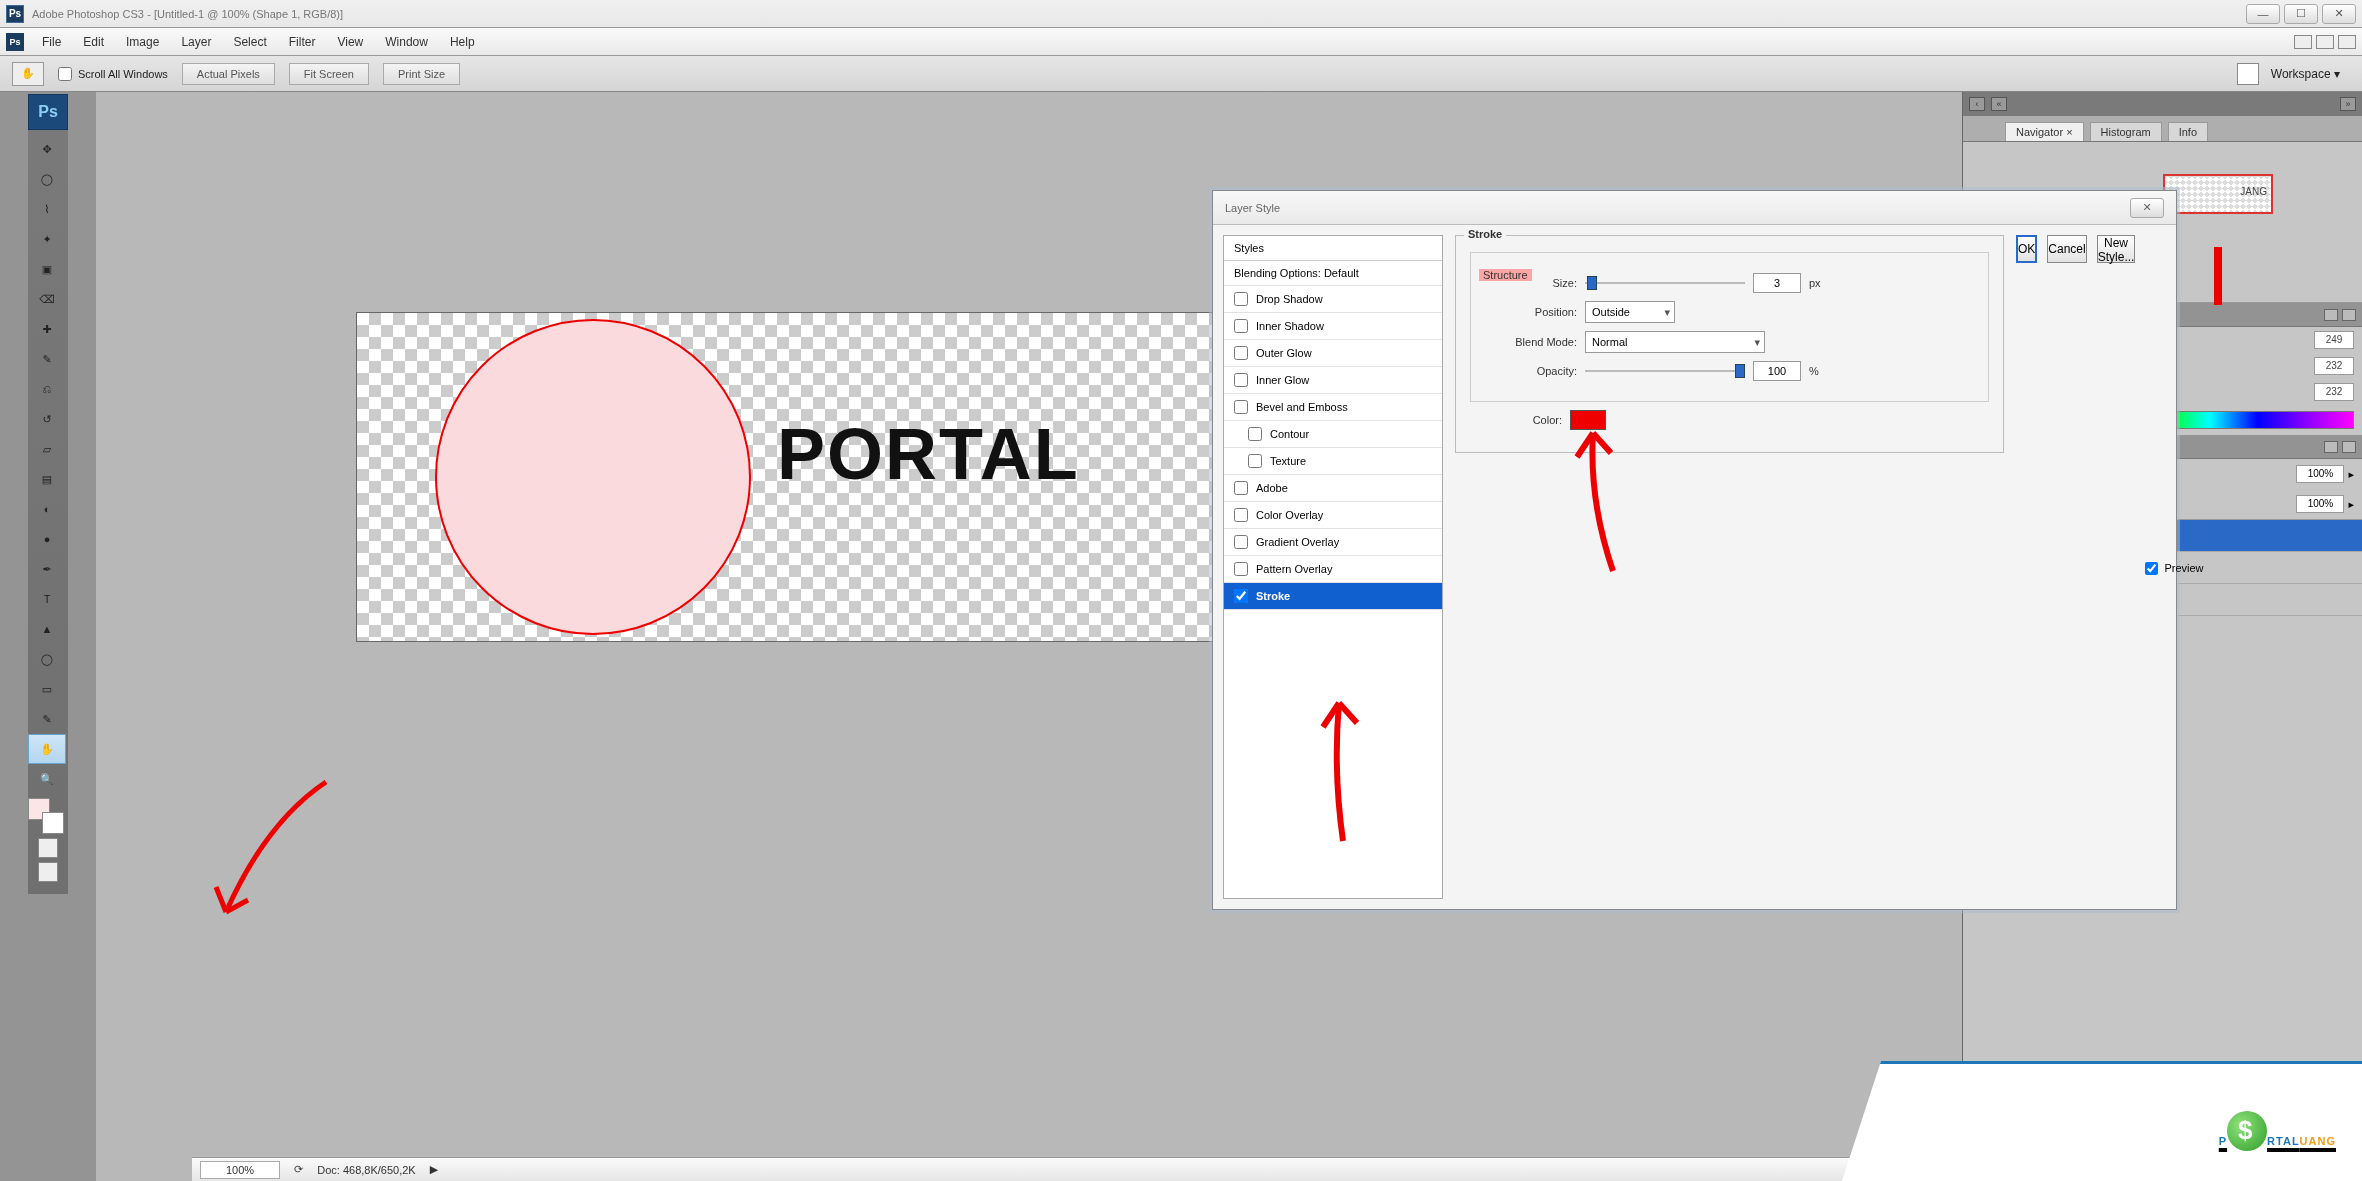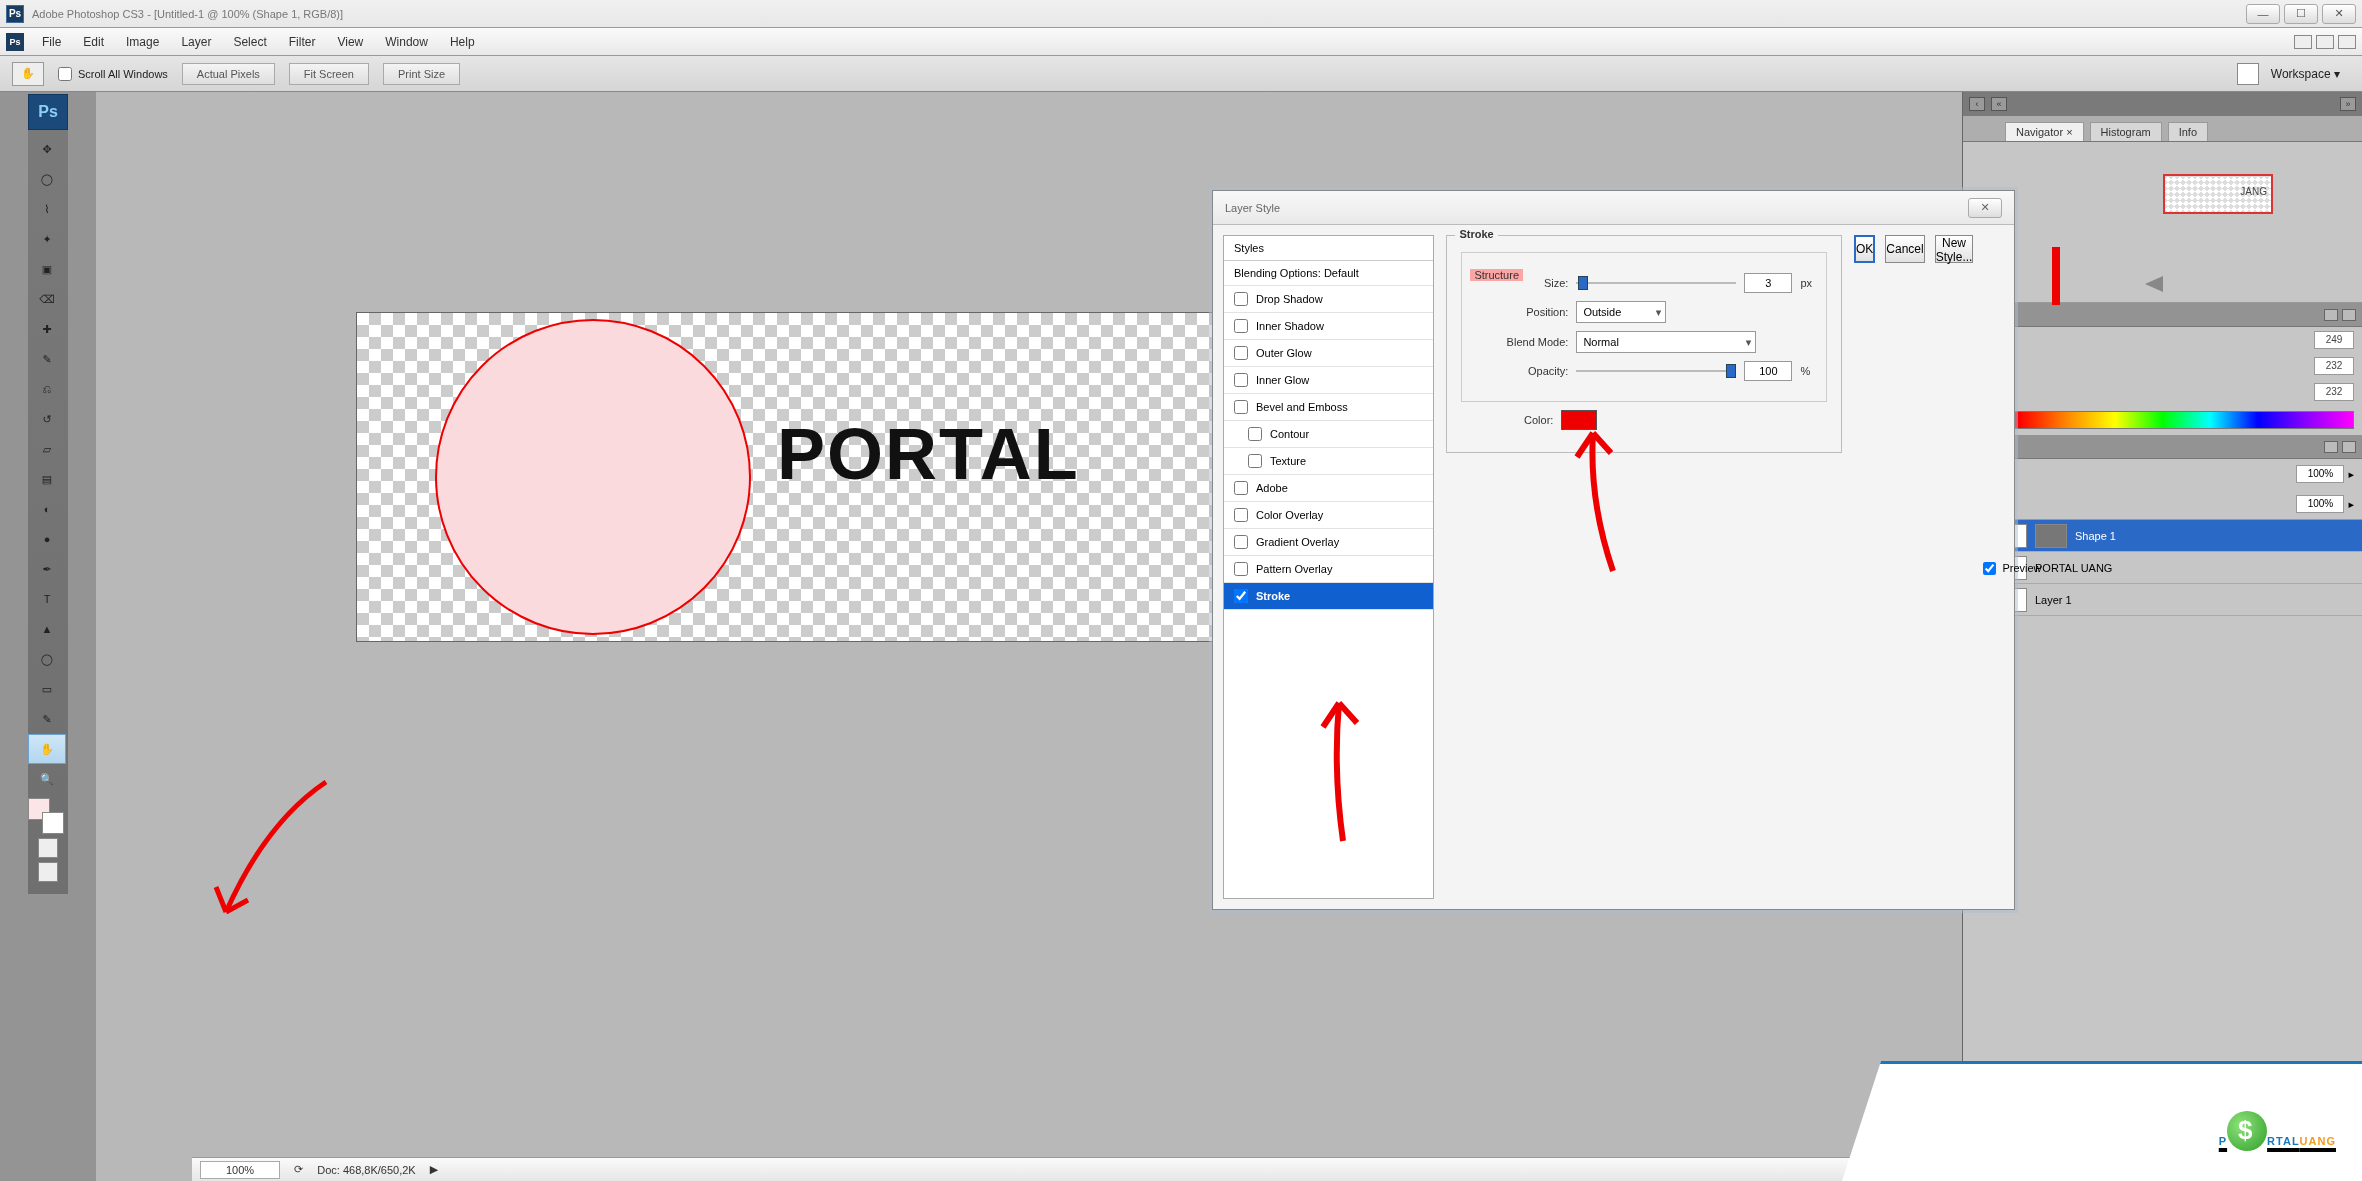--- a/index.html
+++ b/index.html
@@ -85,21 +85,21 @@
 .pctbox { width:48px; height:18px; border:1px solid #999; background:#fff; text-align:center; font-size:10px; line-height:16px; }
 .layers-list { border-top:1px solid #999; }
 .layer-row { height:32px; display:flex; align-items:center; padding:0 6px; gap:8px; border-bottom:1px solid #aaa; }
 .layer-row.selected { background:#2b69c6; color:#fff; }
 .eye { width:18px; height:18px; border:1px solid #888; background:#fff; display:flex; align-items:center; justify-content:center; color:#333; font-size:11px; }
 .layer-row.selected .eye { color:#333; }
 .layer-thumb { width:32px; height:24px; border:1px solid #888; background:#fff; }
 .layer-label { font-size:11px; }
 
 
-.dialog { position:absolute; left:1212px; top:190px; width:803px; height:720px; background:#f4f4f4; border:1px solid #888; box-shadow:0 0 0 3px rgba(170,190,210,.5); }
+.dialog { position:absolute; left:1212px; top:190px; width:965px; height:720px; background:#f4f4f4; border:1px solid #888; box-shadow:0 0 0 3px rgba(170,190,210,.5); }
 .dlg-title { height:34px; background:linear-gradient(#f8f8f8,#e9e9e9); border-bottom:1px solid #bbb; display:flex; align-items:center; padding:0 12px; color:#666; font-size:12px; }
 .dlg-title .closebox { margin-left:auto; width:34px; height:20px; border:1px solid #aaa; background:linear-gradient(#fff,#ddd); border-radius:3px; display:flex; align-items:center; justify-content:center; cursor:pointer; }
 .dlg-body { display:flex; padding:10px; gap:12px; height:calc(100% - 34px); }
 .dlg-left { width:220px; border:1px solid #aaa; background:#fff; }
 .dlg-left .hdr { padding:6px 10px; border-bottom:1px solid #ccc; font-weight:normal; }
 .dlg-left .row { padding:6px 10px; border-bottom:1px solid #e2e2e2; display:flex; align-items:center; gap:8px; cursor:pointer; }
 .dlg-left .row.indent { padding-left:24px; }
 .dlg-left .row.sel { background:#1060d0; color:#fff; }
 .dlg-left input[type=checkbox] { width:14px; height:14px; }
 .dlg-center { flex:1; }

